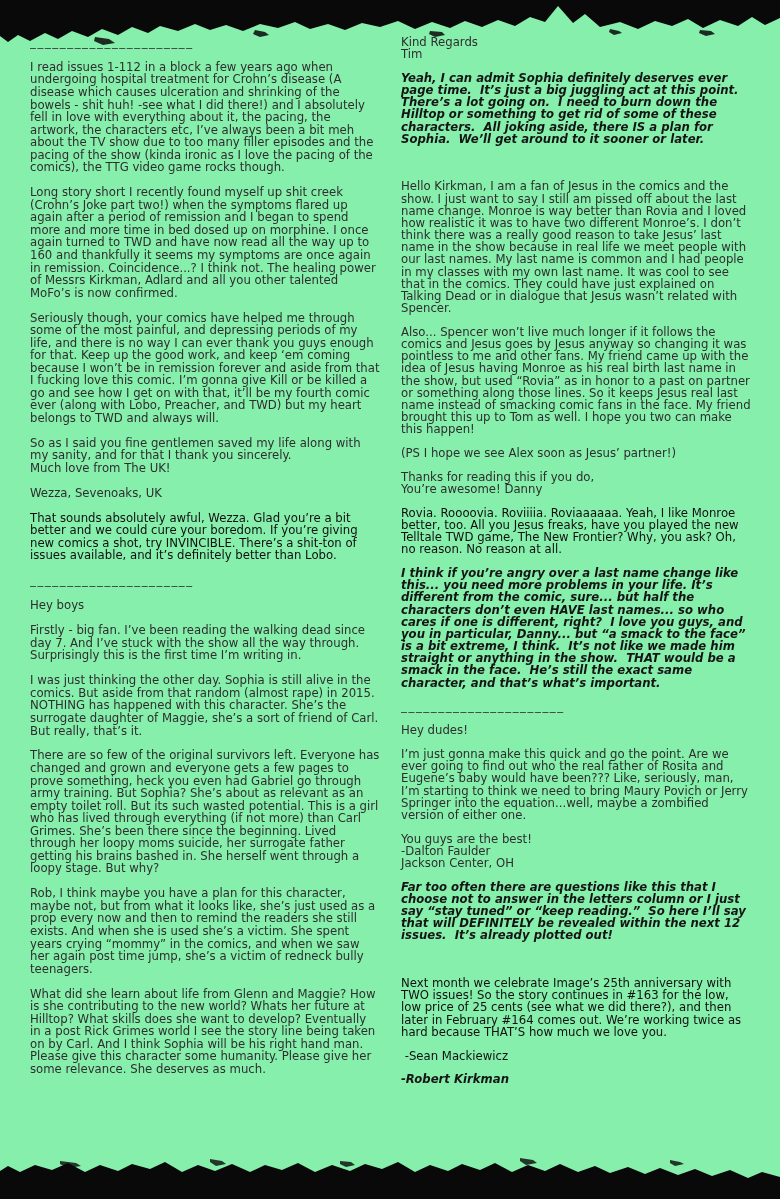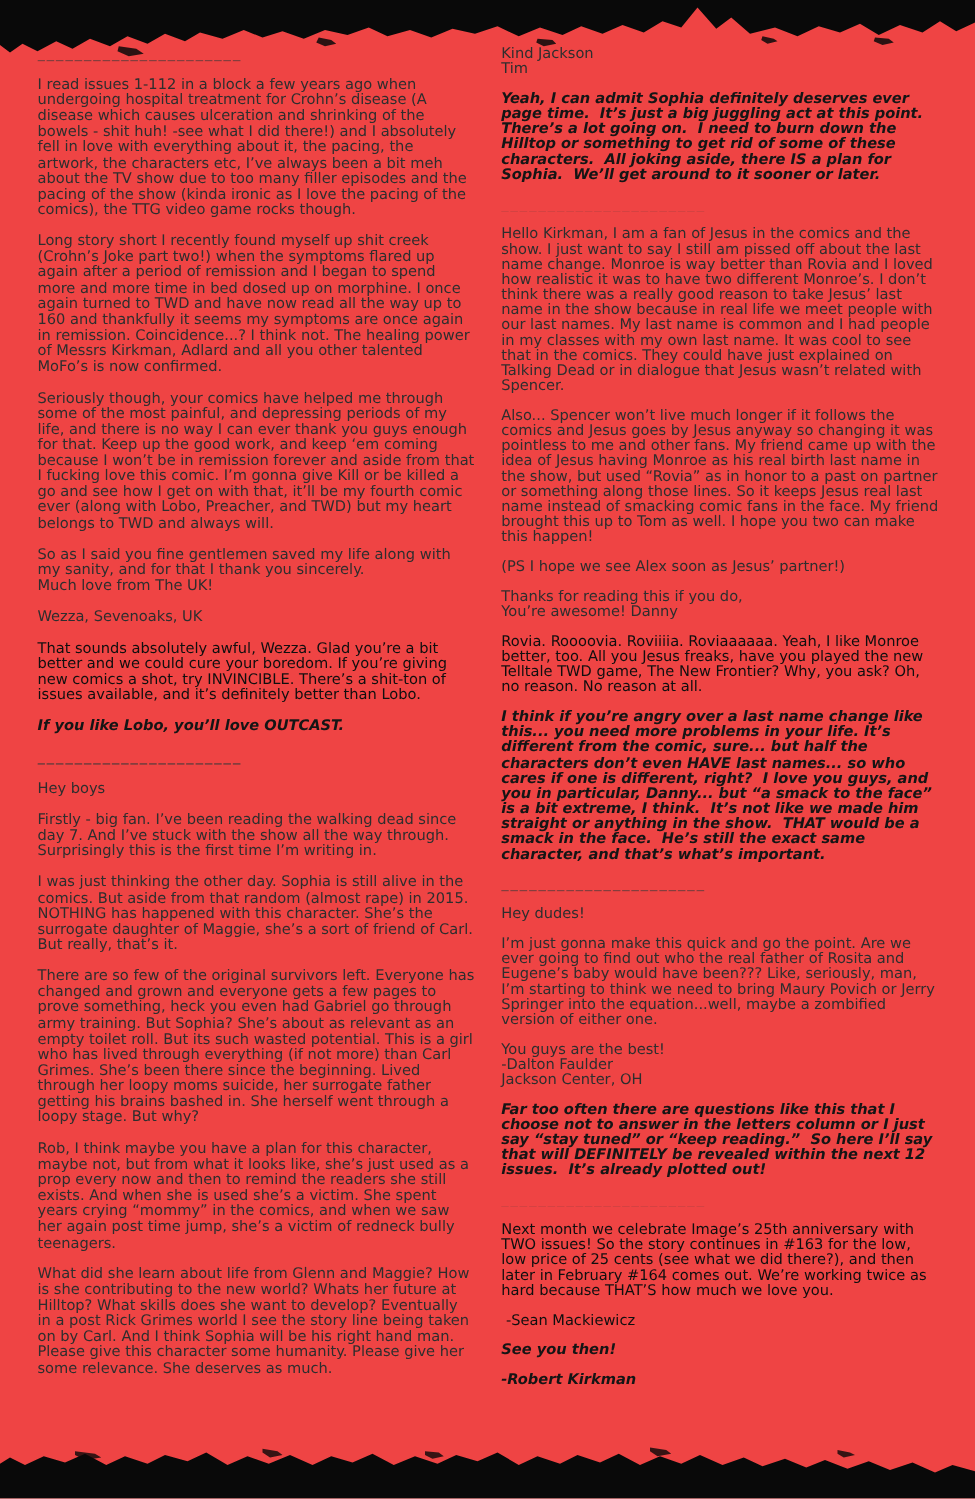--- a/index.html
+++ b/index.html
@@ -1,19 +1,19 @@
 <!DOCTYPE html>
 <html><head>
 <meta charset="utf-8">
 <style>
   html,body{margin:0;padding:0;background:#ffffff;}
   .page{
     position:relative;
     width:780px;height:1199px;
-    background:#ef4444;
+    background:#86efac;
     overflow:hidden;
     font-family:"DejaVu Sans","Liberation Sans",sans-serif;
   }
   .torn{position:absolute;left:0;z-index:5;display:block;}
   .torn-top{top:0;}
   .torn-bottom{bottom:0;}
   .col{
     position:absolute;top:36px;width:350px;
     font-size:11.7px;line-height:12.55px;
     color:#2e2e2e;
@@ -40,53 +40,51 @@
 
   <div class="col col-left" id="col-left">
       <p class="para divider">______________________</p>
       <p class="para plain">I read issues 1-112 in a block a few years ago when undergoing hospital treatment for Crohn’s disease (A disease which causes ulceration and shrinking of the bowels - shit huh! -see what I did there!) and I absolutely fell in love with everything about it, the pacing, the artwork, the characters etc, I’ve always been a bit meh about the TV show due to too many filler episodes and the pacing of the show (kinda ironic as I love the pacing of the comics), the TTG video game rocks though.</p>
       <p class="para plain">Long story short I recently found myself up shit creek (Crohn’s Joke part two!) when the symptoms flared up again after a period of remission and I began to spend more and more time in bed dosed up on morphine. I once again turned to TWD and have now read all the way up to 160 and thankfully it seems my symptoms are once again in remission. Coincidence...? I think not. The healing power of Messrs Kirkman, Adlard and all you other talented MoFo’s is now confirmed.</p>
       <p class="para plain">Seriously though, your comics have helped me through some of the most painful, and depressing periods of my life, and there is no way I can ever thank you guys enough for that. Keep up the good work, and keep ‘em coming because I won’t be in remission forever and aside from that I fucking love this comic. I’m gonna give Kill or be killed a go and see how I get on with that, it’ll be my fourth comic ever (along with Lobo, Preacher, and TWD) but my heart belongs to TWD and always will.</p>
       <p class="para plain">So as I said you fine gentlemen saved my life along with my sanity, and for that I thank you sincerely.
 Much love from The UK!</p>
       <p class="para plain">Wezza, Sevenoaks, UK</p>
       <p class="para bold">That sounds absolutely awful, Wezza. Glad you’re a bit better and we could cure your boredom. If you’re giving new comics a shot, try INVINCIBLE. There’s a shit-ton of issues available, and it’s definitely better than Lobo.</p>
-      <p class="para bold-italic">If you like Lobo, you’ll love OUTCAST.</p>
       <p class="para divider">______________________</p>
       <p class="para plain">Hey boys</p>
       <p class="para plain">Firstly - big fan. I’ve been reading the walking dead since day 7. And I’ve stuck with the show all the way through. Surprisingly this is the first time I’m writing in.</p>
       <p class="para plain">I was just thinking the other day. Sophia is still alive in the comics. But aside from that random (almost rape) in 2015. NOTHING has happened with this character. She’s the surrogate daughter of Maggie, she’s a sort of friend of Carl. But really, that’s it.</p>
       <p class="para plain">There are so few of the original survivors left. Everyone has changed and grown and everyone gets a few pages to prove something, heck you even had Gabriel go through army training. But Sophia? She’s about as relevant as an empty toilet roll. But its such wasted potential. This is a girl who has lived through everything (if not more) than Carl Grimes. She’s been there since the beginning. Lived through her loopy moms suicide, her surrogate father getting his brains bashed in. She herself went through a loopy stage. But why?</p>
       <p class="para plain">Rob, I think maybe you have a plan for this character, maybe not, but from what it looks like, she’s just used as a prop every now and then to remind the readers she still exists. And when she is used she’s a victim. She spent years crying “mommy” in the comics, and when we saw her again post time jump, she’s a victim of redneck bully teenagers.</p>
       <p class="para plain">What did she learn about life from Glenn and Maggie? How is she contributing to the new world? Whats her future at Hilltop? What skills does she want to develop? Eventually in a post Rick Grimes world I see the story line being taken on by Carl. And I think Sophia will be his right hand man. Please give this character some humanity. Please give her some relevance. She deserves as much.</p>
     </div>
 
   <div class="col col-right" id="col-right">
-      <p class="para plain">Kind Jackson
+      <p class="para plain">Kind Regards
 Tim</p>
       <p class="para bold-italic">Yeah, I can admit Sophia definitely deserves ever page time.  It’s just a big juggling act at this point.  There’s a lot going on.  I need to burn down the Hilltop or something to get rid of some of these characters.  All joking aside, there IS a plan for Sophia.  We’ll get around to it sooner or later.</p>
       <p class="para divider">______________________</p>
       <p class="para plain">Hello Kirkman, I am a fan of Jesus in the comics and the show. I just want to say I still am pissed off about the last name change. Monroe is way better than Rovia and I loved how realistic it was to have two different Monroe’s. I don’t think there was a really good reason to take Jesus’ last name in the show because in real life we meet people with our last names. My last name is common and I had people in my classes with my own last name. It was cool to see that in the comics. They could have just explained on Talking Dead or in dialogue that Jesus wasn’t related with Spencer.</p>
       <p class="para plain">Also... Spencer won’t live much longer if it follows the comics and Jesus goes by Jesus anyway so changing it was pointless to me and other fans. My friend came up with the idea of Jesus having Monroe as his real birth last name in the show, but used “Rovia” as in honor to a past on partner or something along those lines. So it keeps Jesus real last name instead of smacking comic fans in the face. My friend brought this up to Tom as well. I hope you two can make this happen!</p>
       <p class="para plain">(PS I hope we see Alex soon as Jesus’ partner!)</p>
       <p class="para plain">Thanks for reading this if you do,
 You’re awesome! Danny</p>
       <p class="para bold">Rovia. Roooovia. Roviiiia. Roviaaaaaa. Yeah, I like Monroe better, too. All you Jesus freaks, have you played the new Telltale TWD game, The New Frontier? Why, you ask? Oh, no reason. No reason at all.</p>
       <p class="para bold-italic">I think if you’re angry over a last name change like this... you need more problems in your life. It’s different from the comic, sure... but half the characters don’t even HAVE last names... so who cares if one is different, right?  I love you guys, and you in particular, Danny... but “a smack to the face” is a bit extreme, I think.  It’s not like we made him straight or anything in the show.  THAT would be a smack in the face.  He’s still the exact same character, and that’s what’s important.</p>
       <p class="para divider">______________________</p>
       <p class="para plain">Hey dudes!</p>
       <p class="para plain">I’m just gonna make this quick and go the point. Are we ever going to find out who the real father of Rosita and Eugene’s baby would have been??? Like, seriously, man, I’m starting to think we need to bring Maury Povich or Jerry Springer into the equation...well, maybe a zombified version of either one.</p>
       <p class="para plain">You guys are the best!
 -Dalton Faulder
 Jackson Center, OH</p>
       <p class="para bold-italic">Far too often there are questions like this that I choose not to answer in the letters column or I just say “stay tuned” or “keep reading.”  So here I’ll say that will DEFINITELY be revealed within the next 12 issues.  It’s already plotted out!</p>
       <p class="para divider">______________________</p>
       <p class="para bold">Next month we celebrate Image’s 25th anniversary with TWO issues! So the story continues in #163 for the low, low price of 25 cents (see what we did there?), and then later in February #164 comes out. We’re working twice as hard because THAT’S how much we love you.</p>
       <p class="para bold"> -Sean Mackiewicz</p>
-      <p class="para bold-italic">See you then!</p>
       <p class="para bold-italic">-Robert Kirkman</p>
     </div>
 
   <svg class="torn torn-bottom" width="780" height="50" viewBox="0 0 780 50" aria-hidden="true">
     <path fill="#090909" d="M0,50 H780 V28
       L762,23 748,29 730,21 712,27 695,20 678,26 660,19 645,25 628,18 610,24 595,17 578,23 560,15 545,22 528,16 512,23 495,14 480,21 462,15 448,22 430,16 415,23 398,13 382,20 365,15 350,22 332,16 315,23 298,14 282,21 265,16 250,23 232,15 215,22 198,16 182,23 165,13 150,20 132,15 118,22 100,16 85,23 68,14 52,21 35,16 20,23 8,17 0,22 Z"></path>
     <path fill="#090909" opacity="0.8" d="M60,12 l16,2 5,3 -13,2 -8,-4 Z M210,10 l12,2 4,3 -10,2 -6,-4 Z M340,12 l11,1 4,3 -9,2 -6,-3 Z M520,9 l13,2 4,3 -11,2 -6,-4 Z M670,11 l10,2 4,2 -9,2 -5,-3 Z"></path>
   </svg>
 
 </div>

